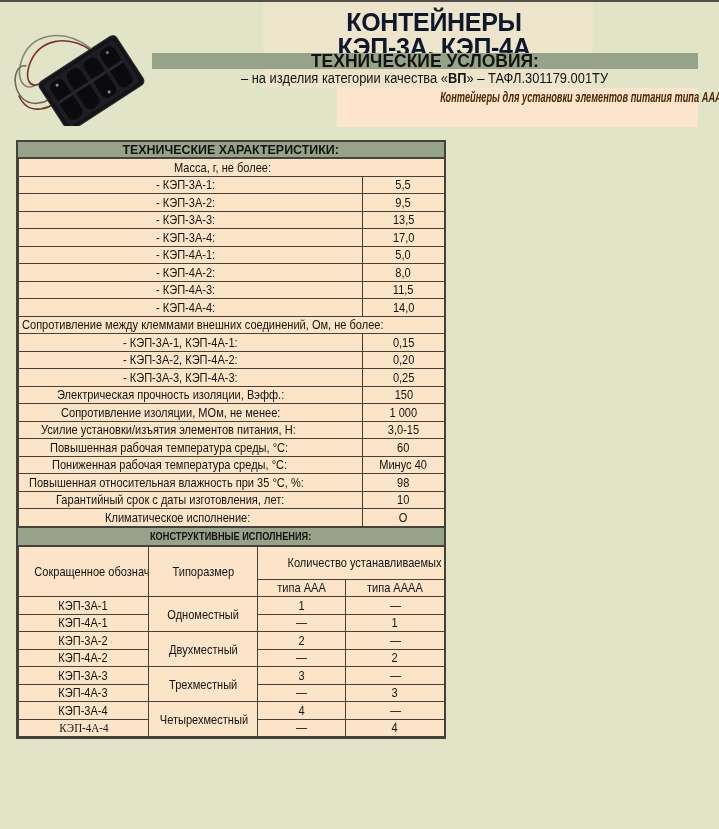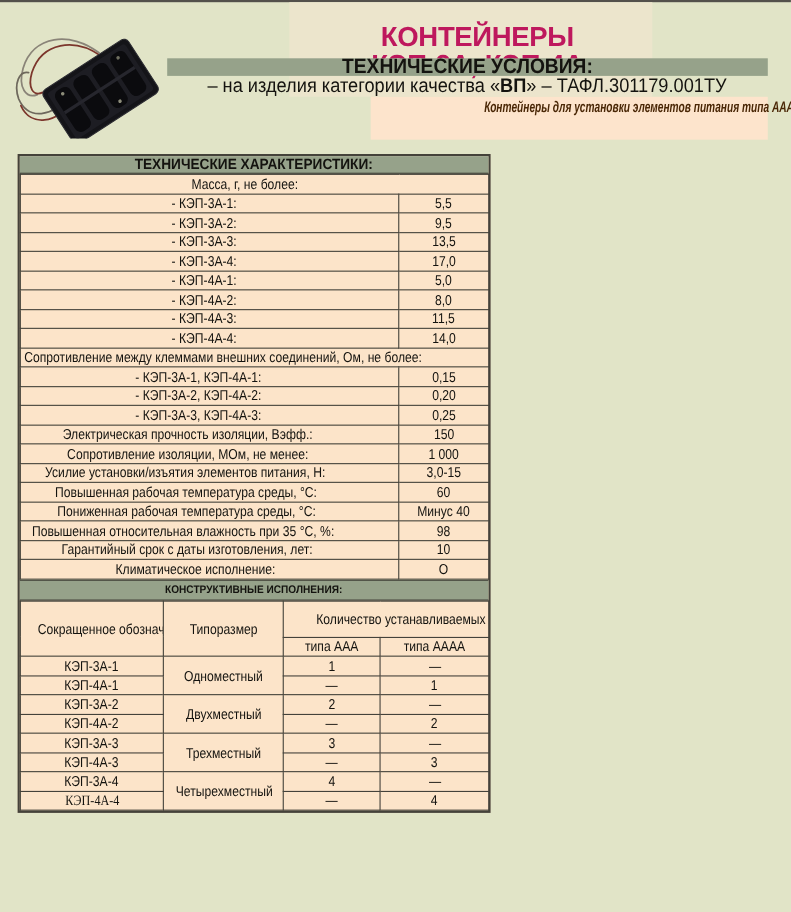--- a/index.html
+++ b/index.html
@@ -5,26 +5,26 @@
   :root{
     --page-bg:#e1e4c7; --beige:#ece5cc; --green:#96a28a; --peach:#fce4c9;
     --desc-bg:#fde4cc; --desc-text:#4a2706; --border:#44423a; --topline:#53504b; --ink:#14130f;
   }
   html,body{margin:0;padding:0;}
   body{width:719px;height:829px;position:relative;background:var(--page-bg);
        font-family:"Liberation Sans","DejaVu Sans",sans-serif;color:var(--ink);overflow:hidden;}
   .topline{position:absolute;left:0;top:0;width:719px;height:2px;background:var(--topline);}
   .beige-box{position:absolute;left:263px;top:2px;width:330px;height:86px;background:var(--beige);}
   .photo{position:absolute;left:6px;top:26px;width:152px;height:100px;}
-  .title{position:absolute;left:160px;top:22px;width:548px;text-align:center;
-         font-weight:bold;font-size:25px;line-height:25px;letter-spacing:-0.3px;color:#be185d;}
+  .title{position:absolute;left:160px;top:10px;width:548px;text-align:center;
+         font-weight:bold;font-size:25px;line-height:25px;letter-spacing:-0.3px;color:#0f172a;}
   .tu-band{position:absolute;left:152px;top:53px;width:546px;height:16px;background:var(--green);
            text-align:center;font-weight:bold;font-size:19px;line-height:16px;}
   .tu-line{position:absolute;left:152px;top:69px;width:546px;height:19px;text-align:center;
-           font-size:18px;line-height:19px;white-space:nowrap;}
+           font-size:14px;line-height:19px;white-space:nowrap;}
   .desc{position:absolute;left:337px;top:88px;width:361px;height:39px;background:var(--desc-bg);
         text-align:center;font-style:italic;font-weight:bold;font-size:14px;line-height:19.5px;
         color:var(--desc-text);}
   .cx{display:inline-block;white-space:nowrap;transform-origin:50% 50%;}
   .s92{transform:scaleX(0.92);} .s85{transform:scaleX(0.85);} .s66{transform:scaleX(0.66);}
   .s76{transform:scaleX(0.76);}
   .cxl{display:inline-block;white-space:nowrap;transform:scaleX(0.85);transform-origin:0 50%;}
   .tables{position:absolute;left:16px;top:140px;width:426px;border:2px solid var(--border);
           background:var(--peach);}
   .band{background:var(--green);text-align:center;font-weight:bold;font-size:13.5px;

